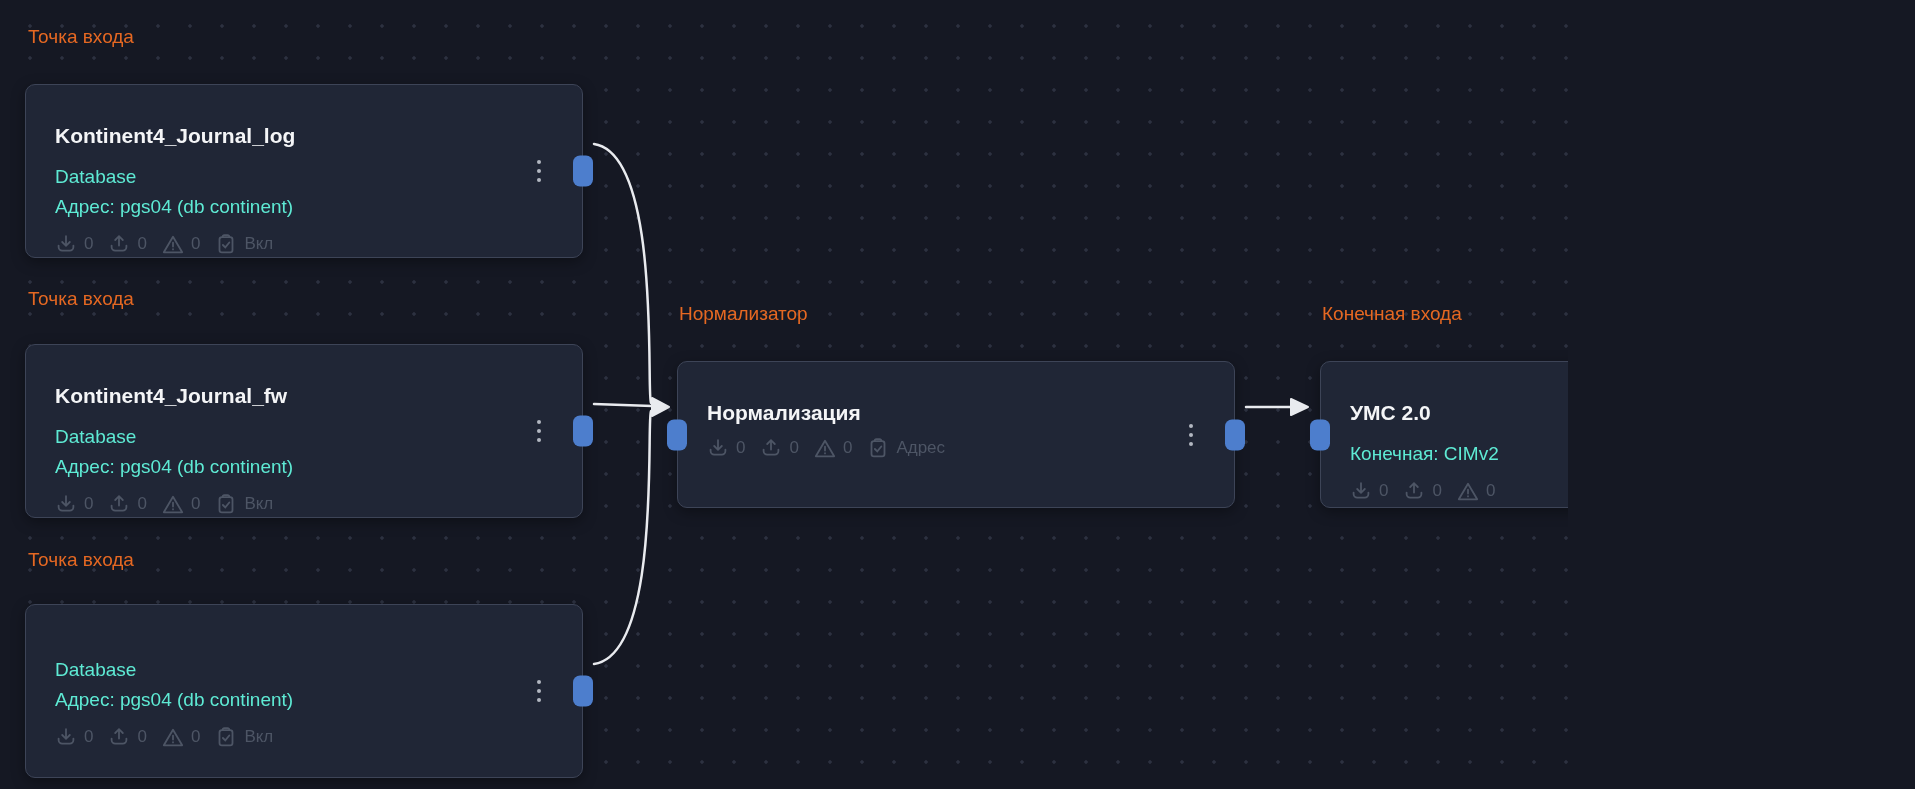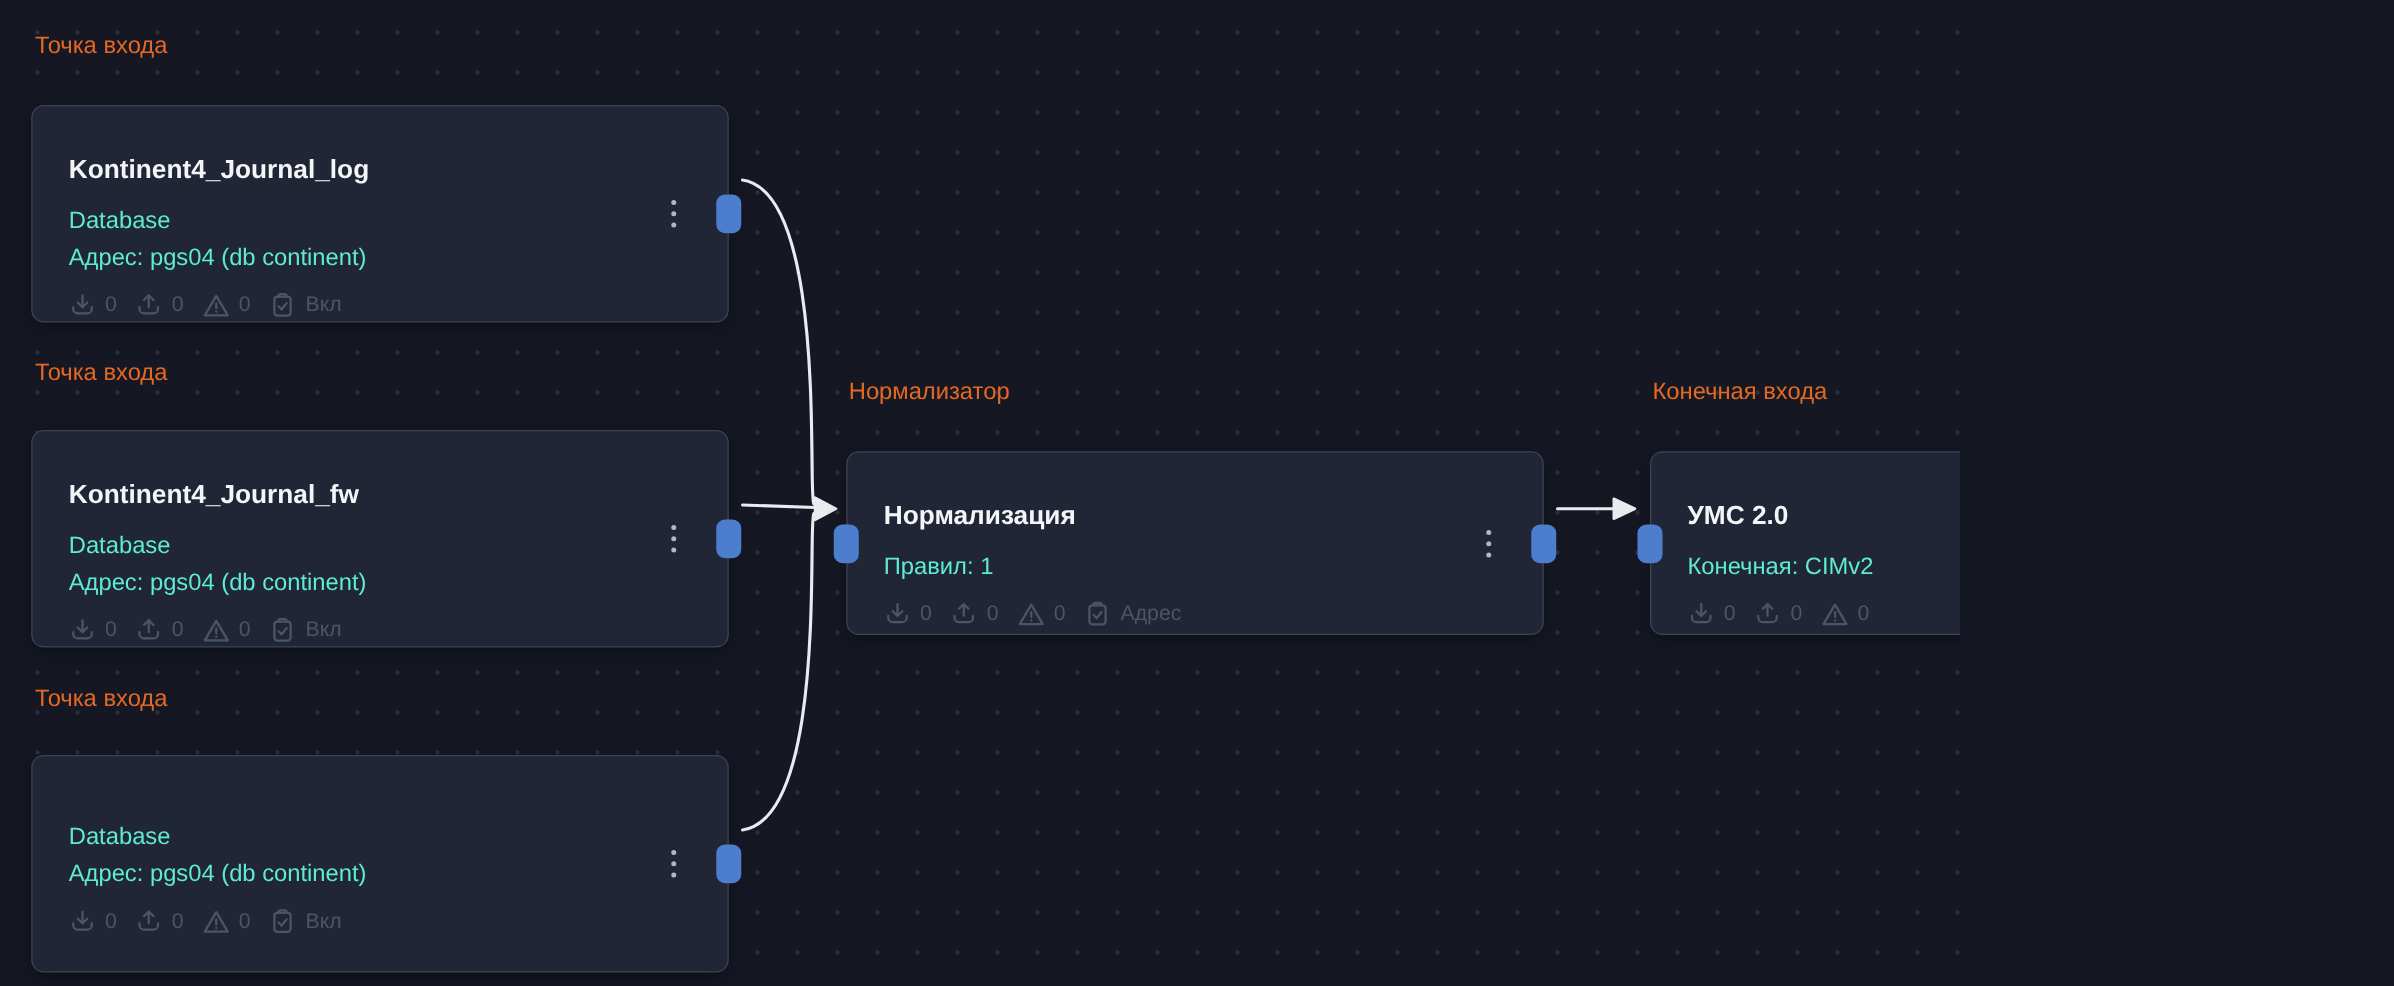--- a/index.html
+++ b/index.html
@@ -211,23 +211,20 @@
     <div class="kebab">
         <i></i>
         <i></i>
         <i></i>
       </div>
     <div class="port port-out"></div>
   </div>
 
   <div class="node" style="left:677px;top:334px;width:558px;height:147px">
     <div class="node-title">Нормализация</div>
-    <div class="node-lines">
-      <div class="node-line">Правил: 1</div>
-    </div>
     <div class="stats">
       <span class="stat">
           <svg>
             <use href="#i-download"></use>
           </svg>
           <span>0</span>
         </span>
       <span class="stat">
           <svg>
             <use href="#i-upload"></use>

